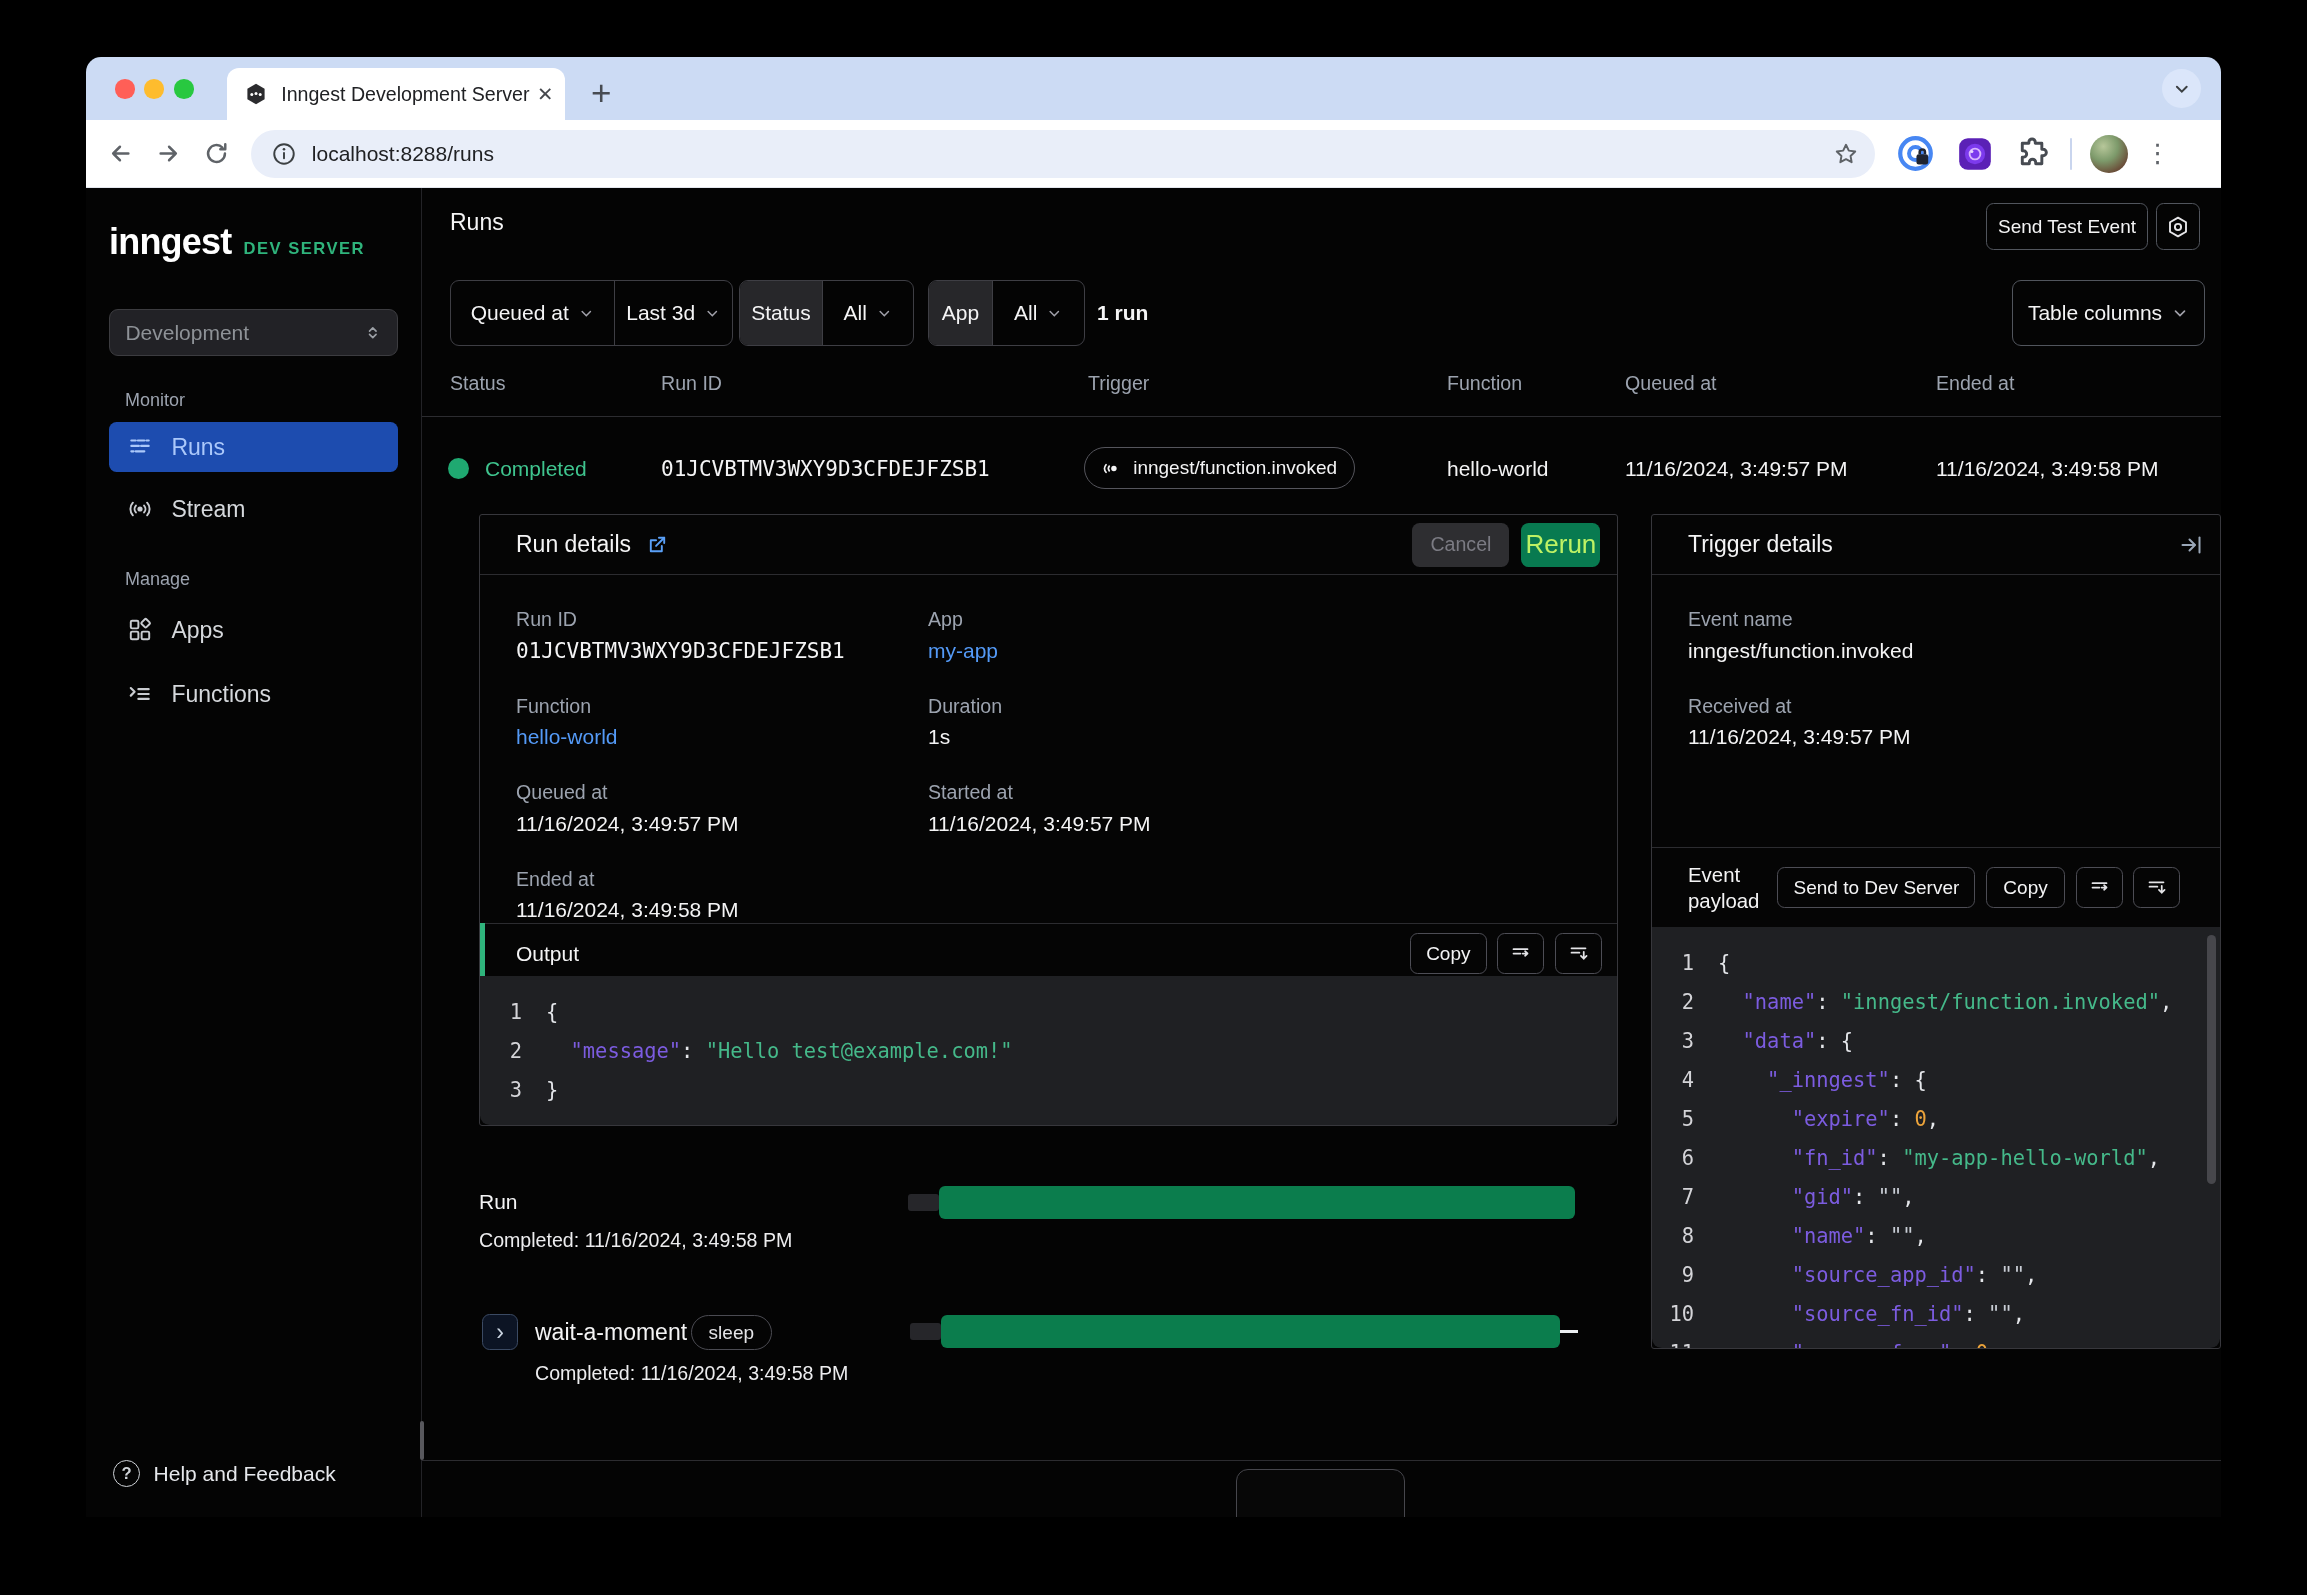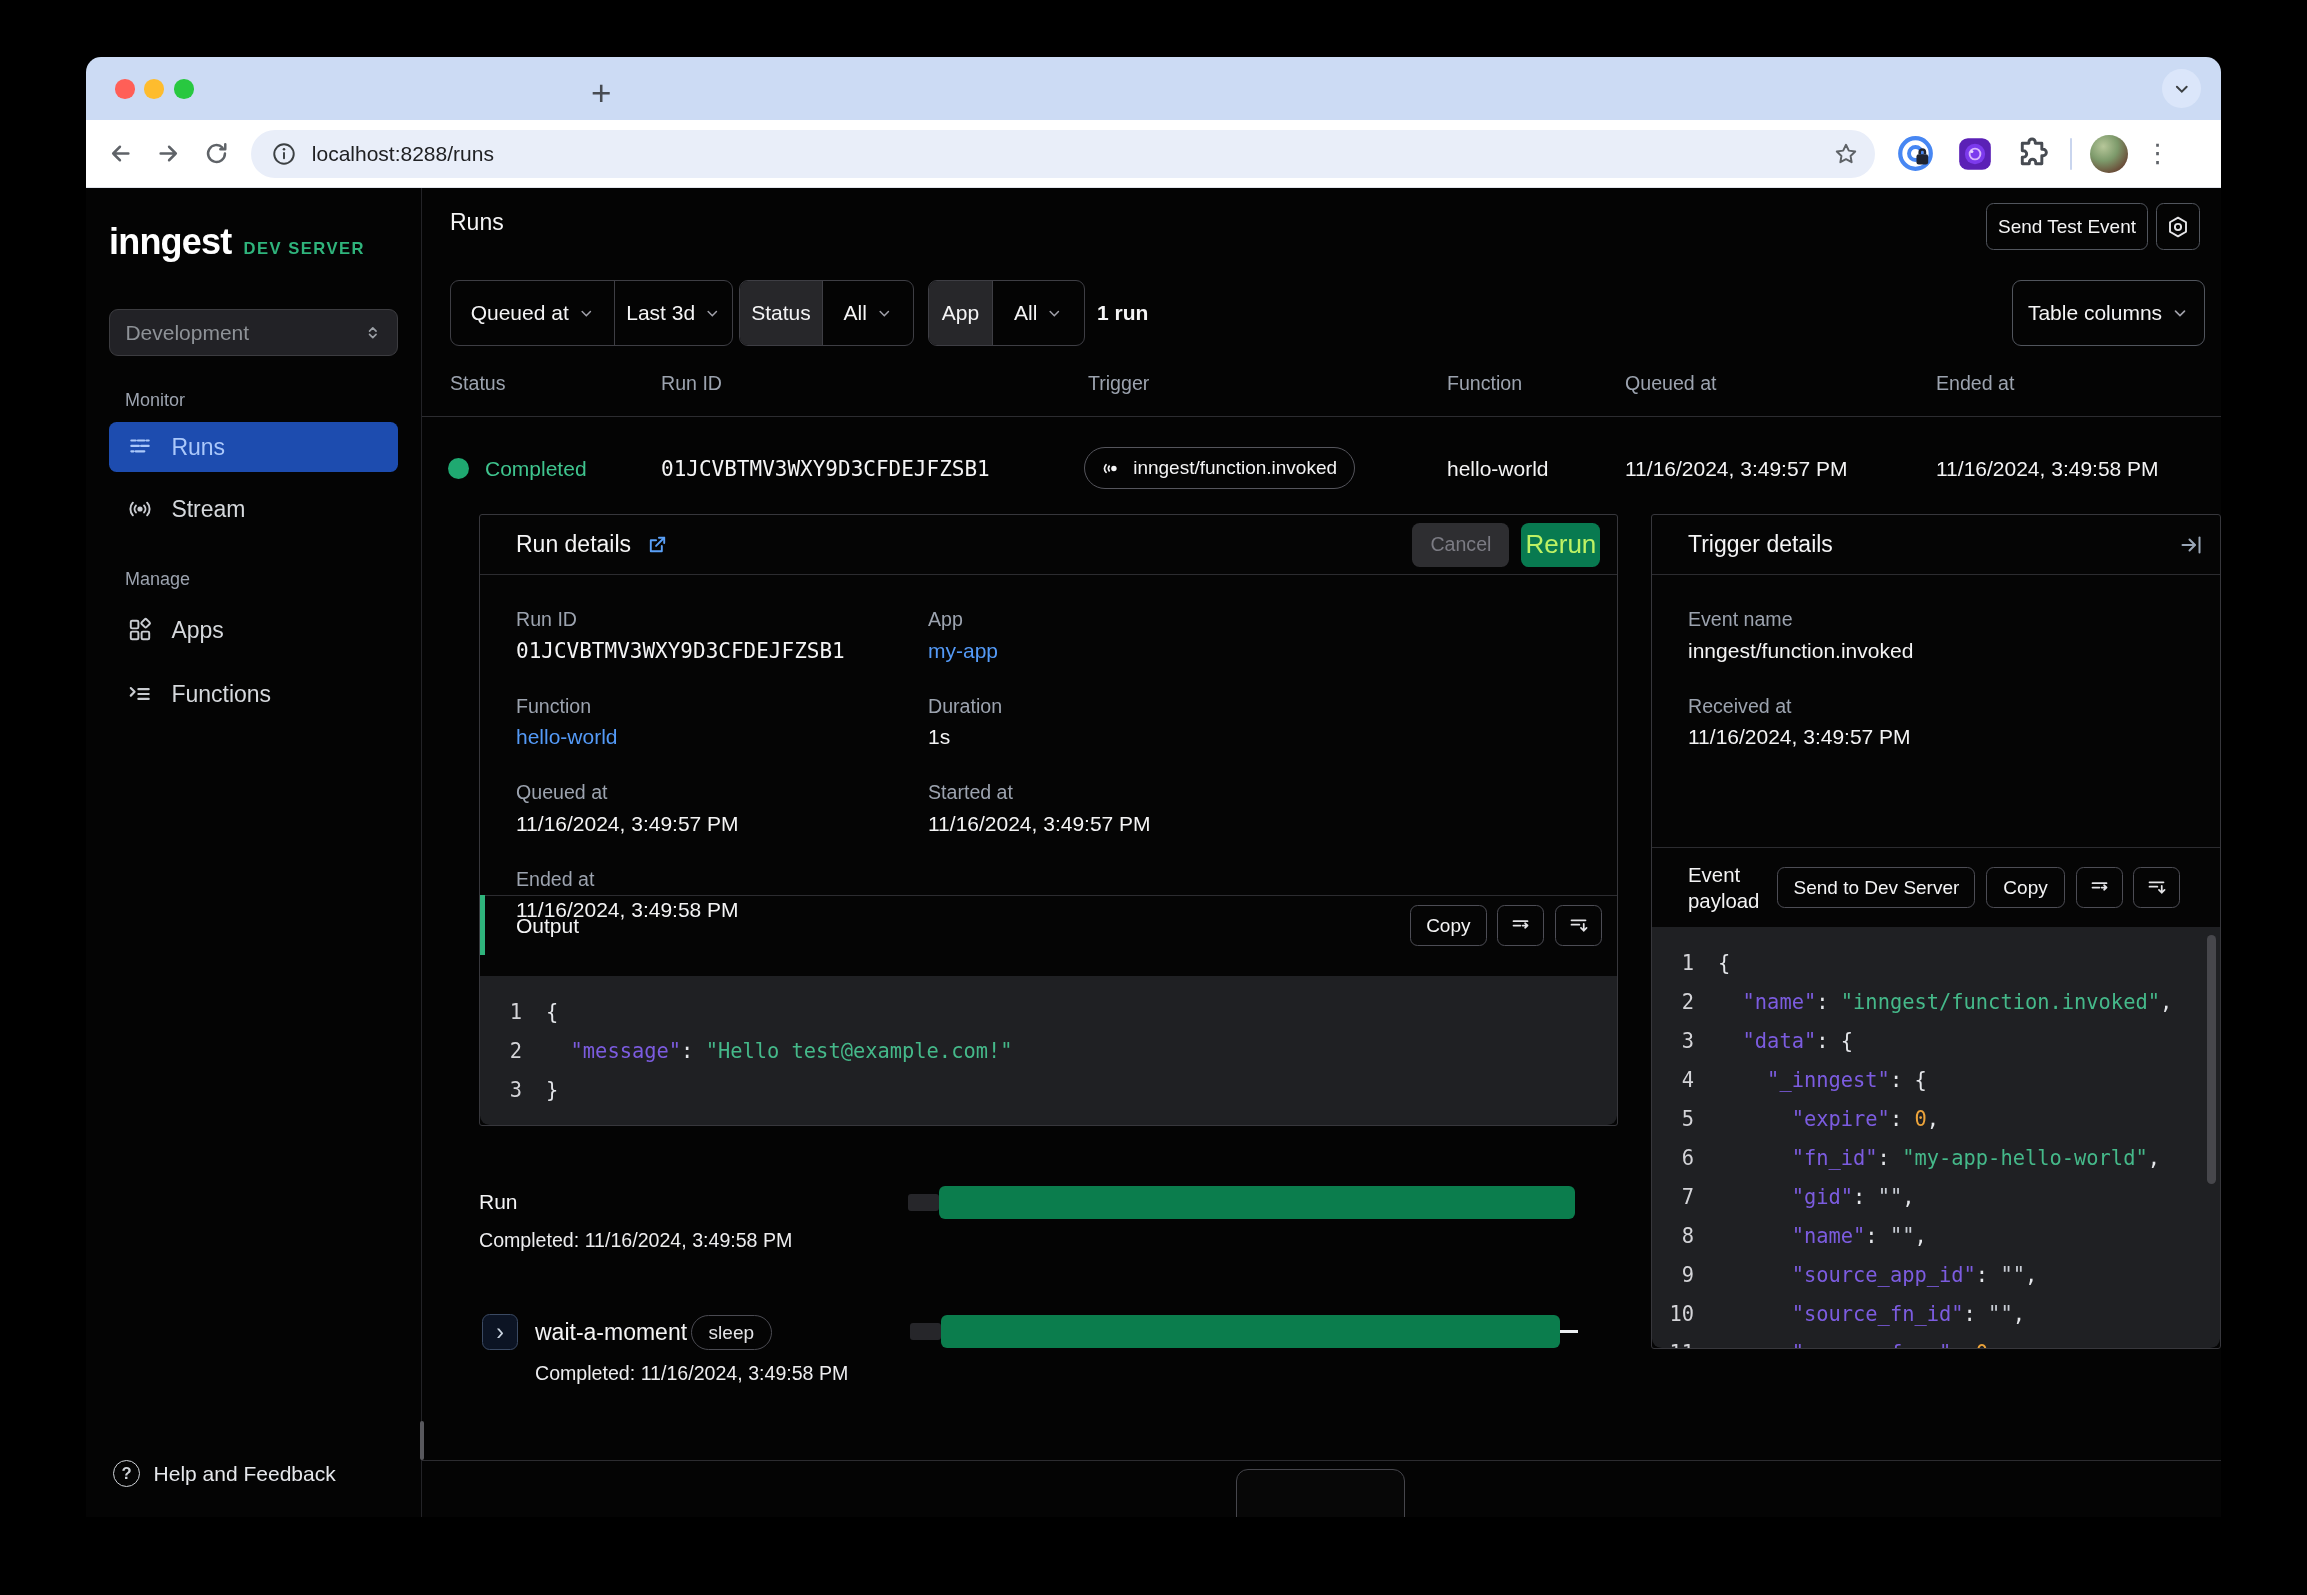--- a/index.html
+++ b/index.html
@@ -117,20 +117,32 @@
 </head>
 <body>
 
 <div class="window">
 
   <div class="tabstrip">
     <div class="traffic" style="left:29px;background:#ff5f57"></div>
     <div class="traffic" style="left:58px;background:#febc2e"></div>
     <div class="traffic" style="left:88px;background:#28c840"></div>
 
+    <div class="tab">
+      <span>
+        <svg width="24" height="24" viewBox="0 0 24 24">
+            <path d="M12 1.8l8.6 5v10.4l-8.6 5-8.6-5V6.8z" fill="#2b2b2e"></path>
+            <circle cx="7.8" cy="12.6" r="1.5" fill="#fff"></circle>
+            <circle cx="12" cy="11.4" r="1.5" fill="#fff"></circle>
+            <circle cx="16.2" cy="12.6" r="1.5" fill="#fff"></circle>
+          </svg>
+      </span>
+      <span class="tab-title">Inngest Development Server</span>
+      <span class="tab-close">✕</span>
+    </div>
 
     <div class="newtab">+</div>
     <div class="tabsearch">
       <span>
           <svg width="19.6" height="19.6" viewBox="0 0 24 24" fill="none" stroke="currentColor" stroke-width="2.4" stroke-linecap="round">
             <path d="M6 9.5l6 6 6-6"></path>
           </svg>
         </span>
     </div>
   </div>
@@ -400,21 +412,21 @@
           <div>
             <div class="label">Started at</div>
             <div class="value">11/16/2024, 3:49:57 PM</div>
           </div>
           <div>
             <div class="label">Ended at</div>
             <div class="value">11/16/2024, 3:49:58 PM</div>
           </div>
         </div>
 
-        <div class="sec-header" style="top:380px;height:60px">
+        <div class="sec-header" style="top:408px;height:60px">
           <div class="accent"></div>
           <span class="sec-title">Output</span>
           <span class="hspace"></span>
           <div class="mini-btn" style="width:77px">Copy</div>
           <div class="icon-btn" style="margin-left:10.6px">
             <svg width="21" height="21" viewBox="0 0 24 24" fill="none" stroke="currentColor" stroke-width="2" stroke-linecap="round" stroke-linejoin="round">
                 <path d="M4 7h16M4 12h8"></path>
                 <path d="M14.5 12H20l-2.8-2.6M20 12l-2.8 2.6"></path>
               </svg>
           </div>

